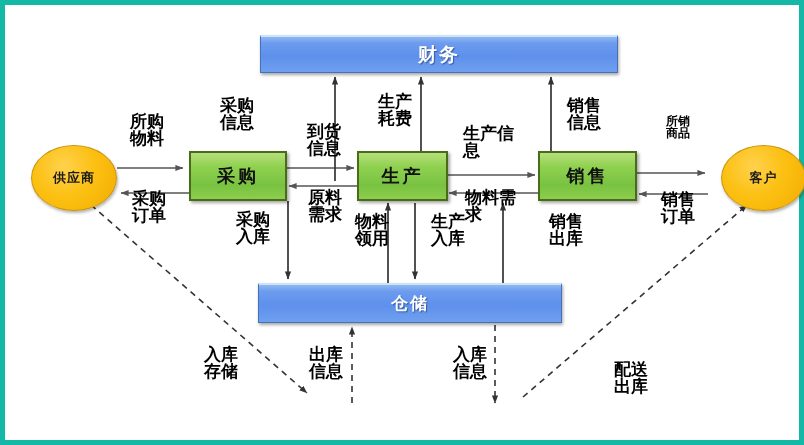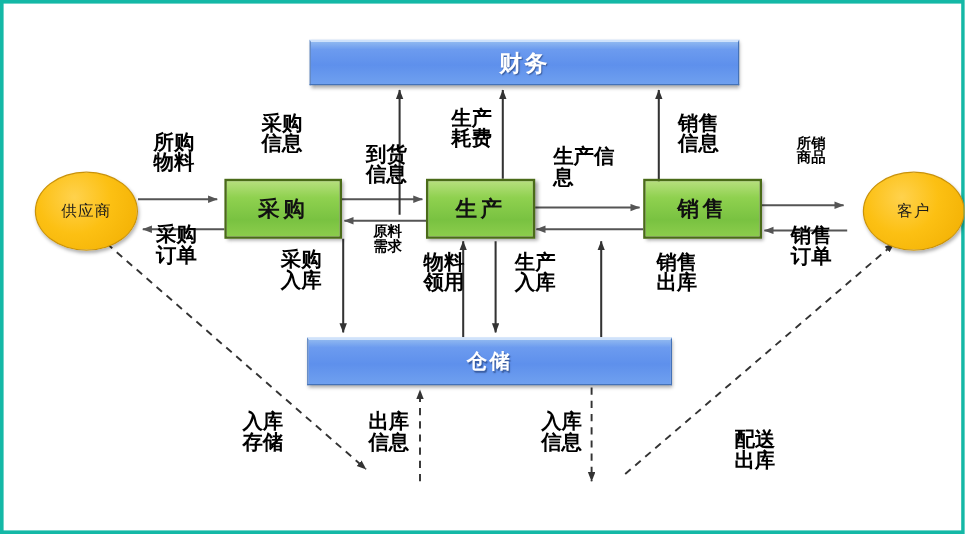--- a/index.html
+++ b/index.html
@@ -2,21 +2,21 @@
 <html><head>
 <meta charset="utf-8">
 <style>
   html,body{margin:0;padding:0;}
   body{
     width:804px;height:445px;
     background:#ffffff;
     font-family:"DejaVu Sans","Liberation Sans",sans-serif;
     overflow:hidden;
   }
-  #canvas{position:relative;width:804px;height:445px;border:3px solid #14b8a6;box-sizing:border-box;background:#fff;}
+  #canvas{position:relative;width:804px;height:445px;border:5px solid #14b8a6;box-sizing:border-box;background:#fff;}
 
   
   .node{position:absolute;display:flex;align-items:center;justify-content:center;box-sizing:border-box;}
 
   .blue-box{
     background:linear-gradient(to bottom,#8fb8f0 0%,#6c9bef 18%,#5e90ec 55%,#6fa0ef 100%);
     border:1px solid #4472b8;
     border-top:2px solid #cfe2fb;
     box-shadow:1px 2px 3px rgba(0,0,0,.35);
   }
@@ -33,21 +33,21 @@
     box-shadow:2px 2px 3px rgba(0,0,0,.35);
   }
   .green-box .lbl{color:#111;font-weight:bold;letter-spacing:3px;}
 
   .yellow-circle{
     background:radial-gradient(circle at 38% 32%,#ffd24d 0%,#fcc013 45%,#f0ad00 100%);
     border:1px solid #c9920a;
     border-radius:50%;
     box-shadow:1px 2px 3px rgba(0,0,0,.3);
   }
-  .yellow-circle .lbl{color:#1a1a1a;font-weight:normal;letter-spacing:1px;}
+  .yellow-circle .lbl{color:#1a1a1a;font-weight:bold;letter-spacing:1px;}
 
   .blue-ellipse{
     background:radial-gradient(ellipse at 50% 18%,#6ea8d8 0%,#3f82bd 40%,#2d6da8 75%,#255d92 100%);
     border:1px solid #1f5280;
     border-radius:50%;
     box-shadow:1px 2px 4px rgba(0,0,0,.35);
   }
   .blue-ellipse .lbl{
     color:#ffffff;font-weight:bold;letter-spacing:4px;
     text-shadow:1px 1px 1px rgba(20,50,90,.85);
@@ -160,29 +160,31 @@
 
   <div class="alabel" style="left:114px;top:185px;width:60px;font-size:17px;">采购
 订单</div>
 
   <div class="alabel" style="left:203px;top:92px;width:58px;font-size:17px;">采购
 信息</div>
 
   <div class="alabel" style="left:290px;top:118px;width:58px;font-size:17px;">到货
 信息</div>
 
-  <div class="alabel" style="left:292px;top:184px;width:56px;font-size:12px;">原料
+  <div class="alabel" style="left:292px;top:184px;width:56px;font-size:17px;">原料
 需求</div>
 
   <div class="alabel" style="left:362px;top:88px;width:56px;font-size:17px;">生产
 耗费</div>
 
   <div class="alabel" style="left:458px;top:120px;width:68px;font-size:17px;text-align:left;">生产信
 息</div>
 
+  <div class="alabel" style="left:460px;top:184px;width:66px;font-size:17px;text-align:left;">物料需
+求</div>
 
   <div class="alabel" style="left:551px;top:92px;width:56px;font-size:17px;">销售
 信息</div>
 
   <div class="alabel" style="left:645px;top:110px;width:56px;font-size:12px;">所销
 商品</div>
 
   <div class="alabel" style="left:645px;top:186px;width:56px;font-size:17px;">销售
 订单</div>
 

